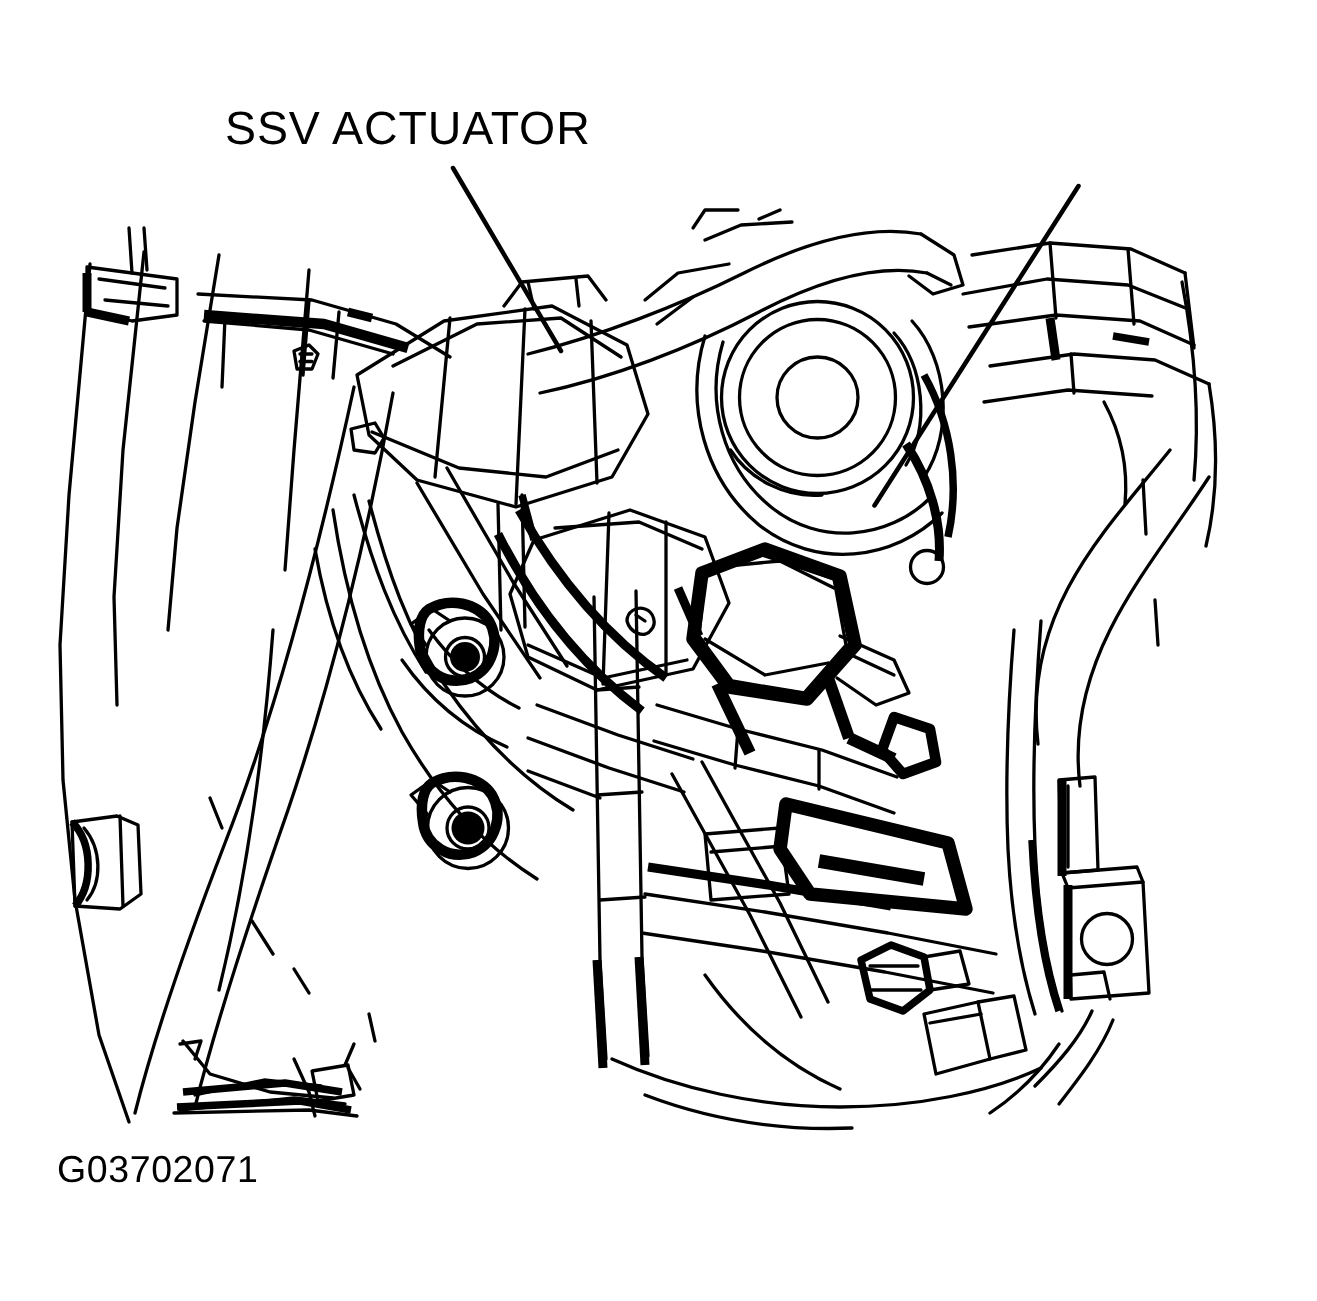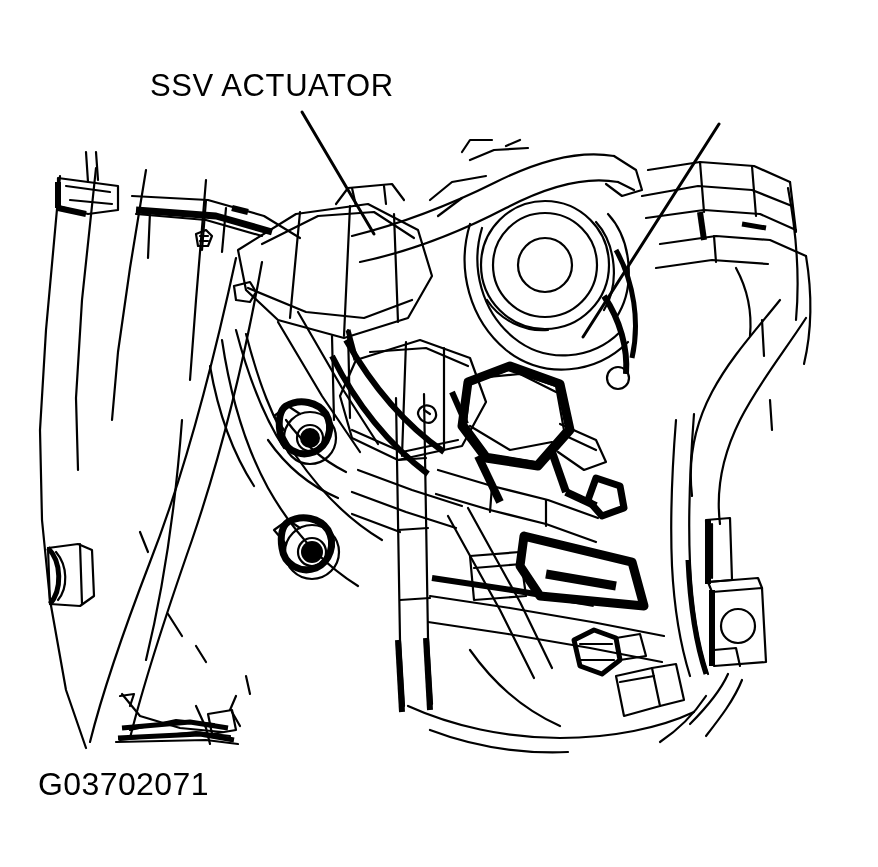--- a/index.html
+++ b/index.html
@@ -40,21 +40,21 @@
     color: #000000;
   }
   #label-ssv-actuator { left: 150px; top: 70px; }
   #label-ssv-switch   { left: 640px; top: 78px; }
   #figure-code {
     position: absolute;
     left: 38px;
     top: 766px;
     font-family: "Liberation Sans", sans-serif;
     font-weight: 400;
-    font-size: 32px;
+    font-size: 25px;
     letter-spacing: 0.4px;
     white-space: nowrap;
     color: #000000;
   }
 </style>
 </head>
 <body>
 
 <div id="page">
 

